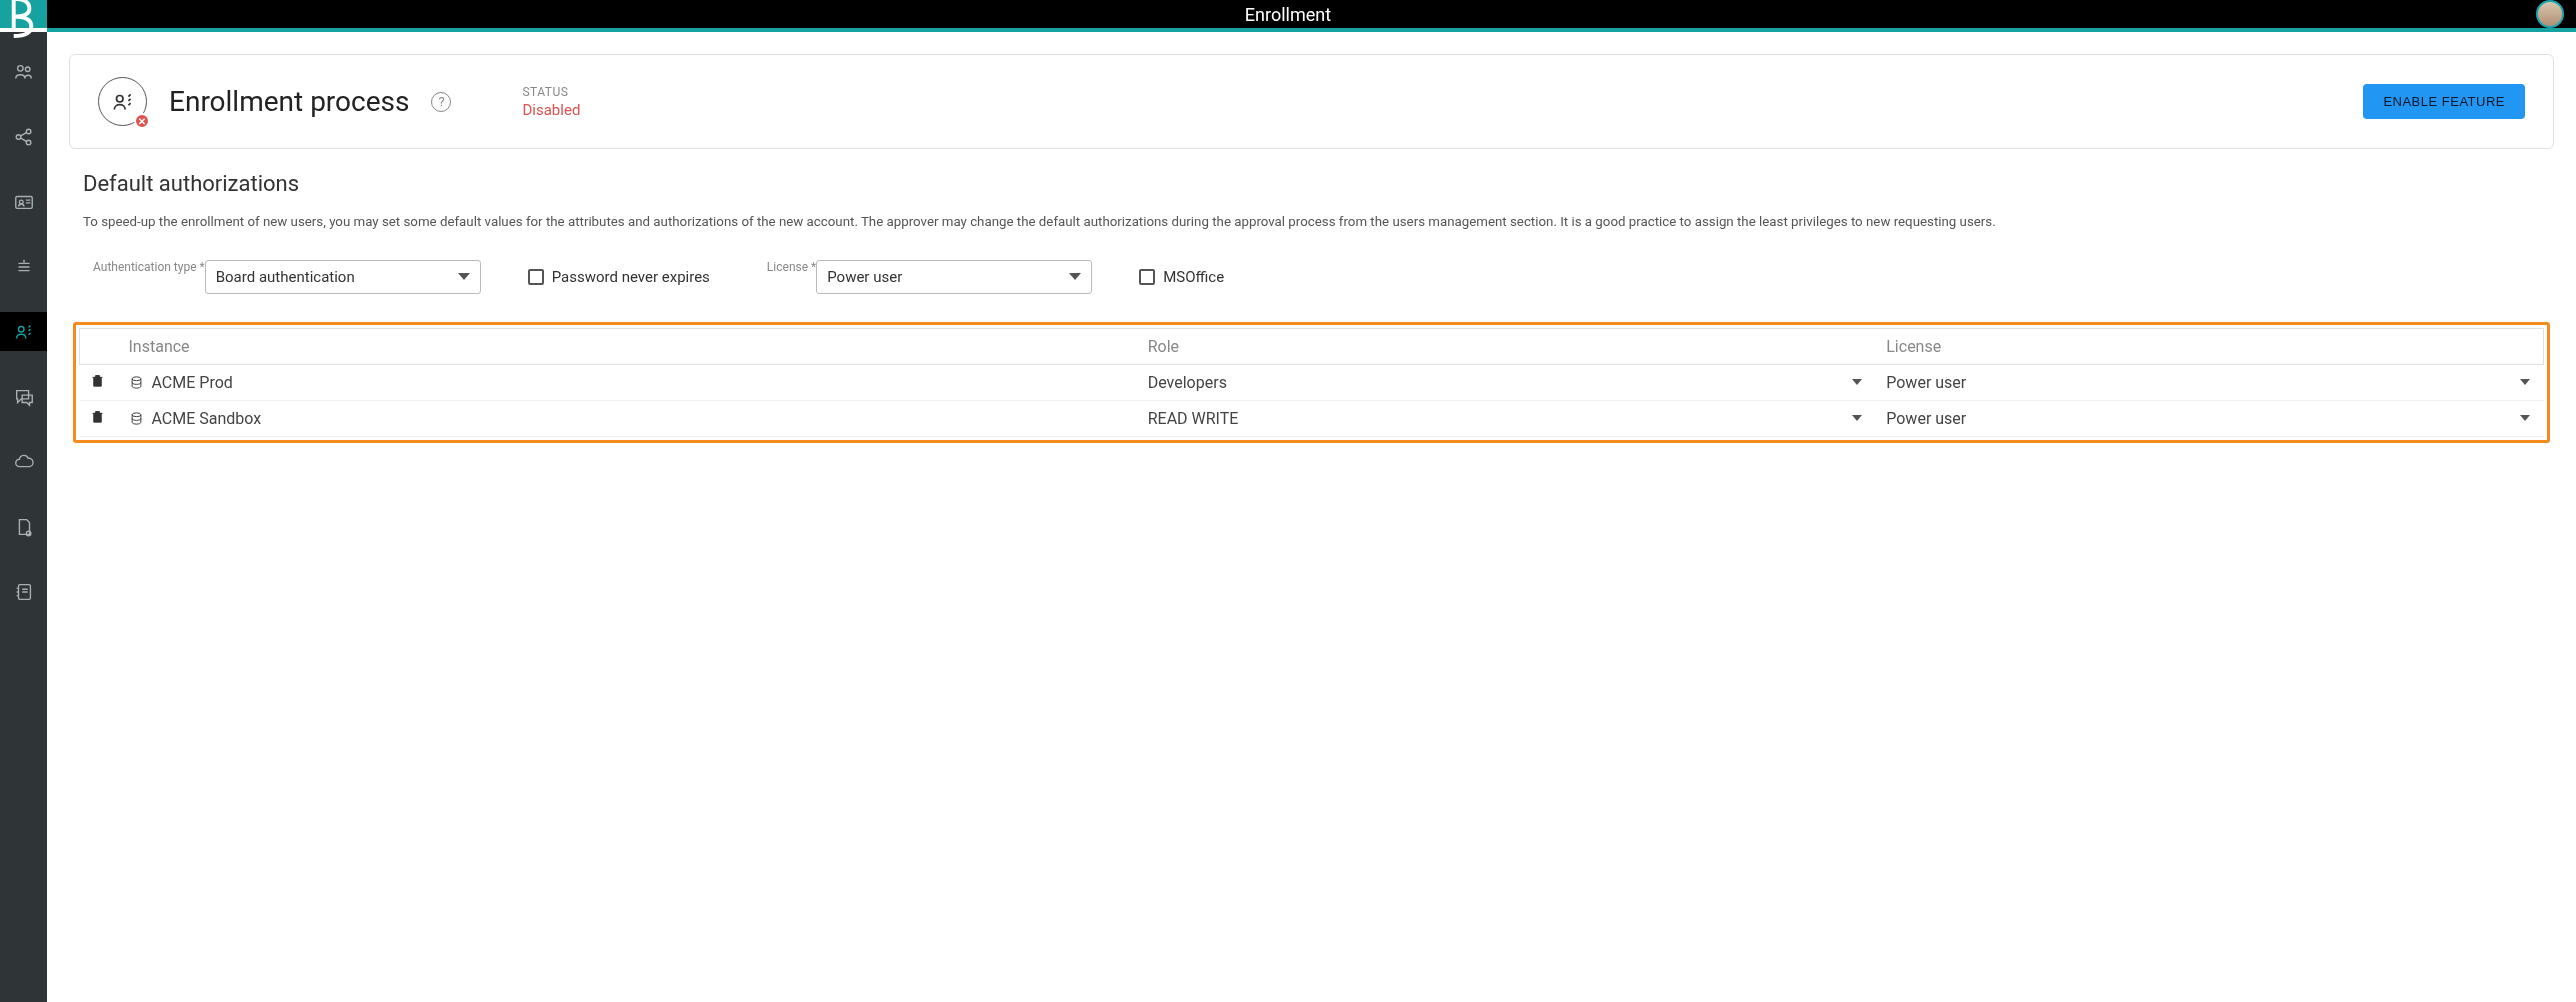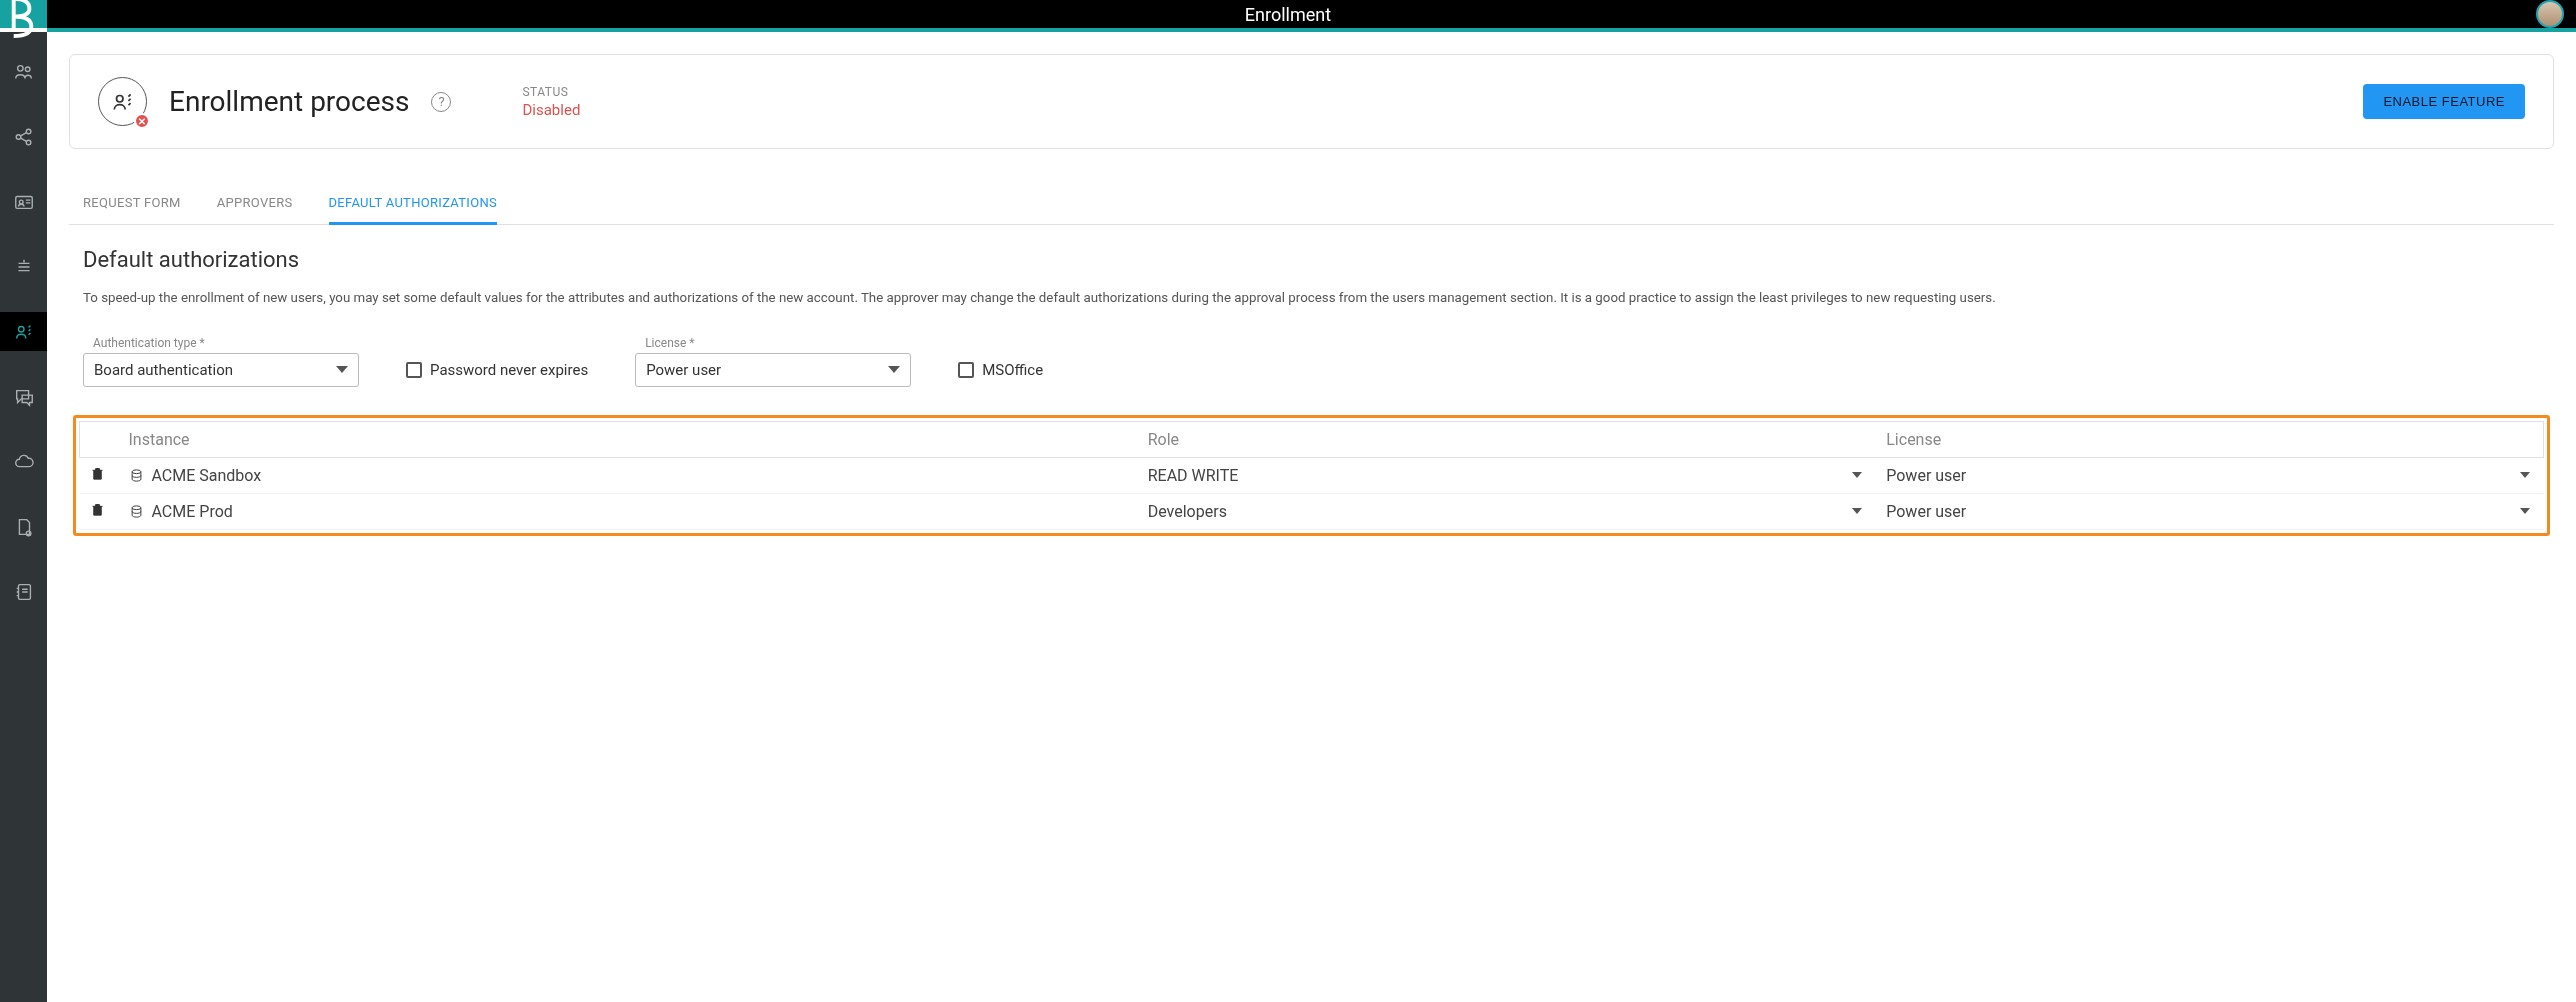--- a/index.html
+++ b/index.html
@@ -174,21 +174,21 @@
   }
 
   .form-row {
     display: flex;
     align-items: flex-end;
     gap: 47px;
     margin: 0 14px 28px 14px;
     flex-wrap: wrap;
   }
   .field {
-    display: flex; flex-direction: column;
+    display: flex; flex-direction: row;
   }
   .field-label {
     font-size: 12px;
     color: #888;
     margin-bottom: 3px;
     margin-left: 10px;
   }
   .select {
     border: 1px solid #bbb;
     border-radius: 3px;
@@ -342,25 +342,20 @@
       <h1>Enrollment process</h1>
       <div class="help-ic">?</div>
       <div class="status-block">
         <div class="status-label">STATUS</div>
         <div class="status-value">Disabled</div>
       </div>
       <div class="spacer"></div>
       <button class="btn-primary">ENABLE FEATURE</button>
     </div>
 
-    <div class="tabs">
-      <div class="tab">REQUEST FORM</div>
-      <div class="tab">APPROVERS</div>
-      <div class="tab active">DEFAULT AUTHORIZATIONS</div>
-    </div>
 
     <div class="section-title">Default authorizations</div>
     <div class="desc">To speed-up the enrollment of new users, you may set some default values for the attributes and authorizations of the new account. The approver may change the default authorizations during the approval process from the users management section. It is a good practice to assign the least privileges to new requesting users.</div>
 
     <div class="form-row">
       <div class="field">
         <div class="field-label">Authentication type *</div>
         <div class="select">
           <span>Board authentication</span>
           <span class="caret"></span>
@@ -403,25 +398,25 @@
               </span>
             </td>
             <td>
               <div class="inst-cell">
                 <span class="db-ic">
                   <svg viewBox="0 0 24 24">
                       <ellipse cx="12" cy="6" rx="7" ry="3" fill="none" stroke="#333" stroke-width="1.5"></ellipse>
                       <path d="M5 6v12c0 1.7 3.1 3 7 3s7-1.3 7-3V6M5 12c0 1.7 3.1 3 7 3s7-1.3 7-3" fill="none" stroke="#333" stroke-width="1.5"></path>
                     </svg>
                 </span>
-                <span>ACME Sandbox</span>
+                <span>ACME Prod</span>
               </div>
             </td>
             <td class="role-cell">
-              <span>READ WRITE</span>
+              <span>Developers</span>
               <span class="caret-sm"></span>
             </td>
             <td class="lic-cell">
               <span>Power user</span>
               <span class="caret-sm"></span>
             </td>
           </tr>
           <tr>
             <td>
               <span class="del-ic">
@@ -431,25 +426,25 @@
               </span>
             </td>
             <td>
               <div class="inst-cell">
                 <span class="db-ic">
                   <svg viewBox="0 0 24 24">
                       <ellipse cx="12" cy="6" rx="7" ry="3" fill="none" stroke="#333" stroke-width="1.5"></ellipse>
                       <path d="M5 6v12c0 1.7 3.1 3 7 3s7-1.3 7-3V6M5 12c0 1.7 3.1 3 7 3s7-1.3 7-3" fill="none" stroke="#333" stroke-width="1.5"></path>
                     </svg>
                 </span>
-                <span>ACME Prod</span>
+                <span>ACME Sandbox</span>
               </div>
             </td>
             <td class="role-cell">
-              <span>Developers</span>
+              <span>READ WRITE</span>
               <span class="caret-sm"></span>
             </td>
             <td class="lic-cell">
               <span>Power user</span>
               <span class="caret-sm"></span>
             </td>
           </tr>
         </tbody>
       </table>
     </div>

